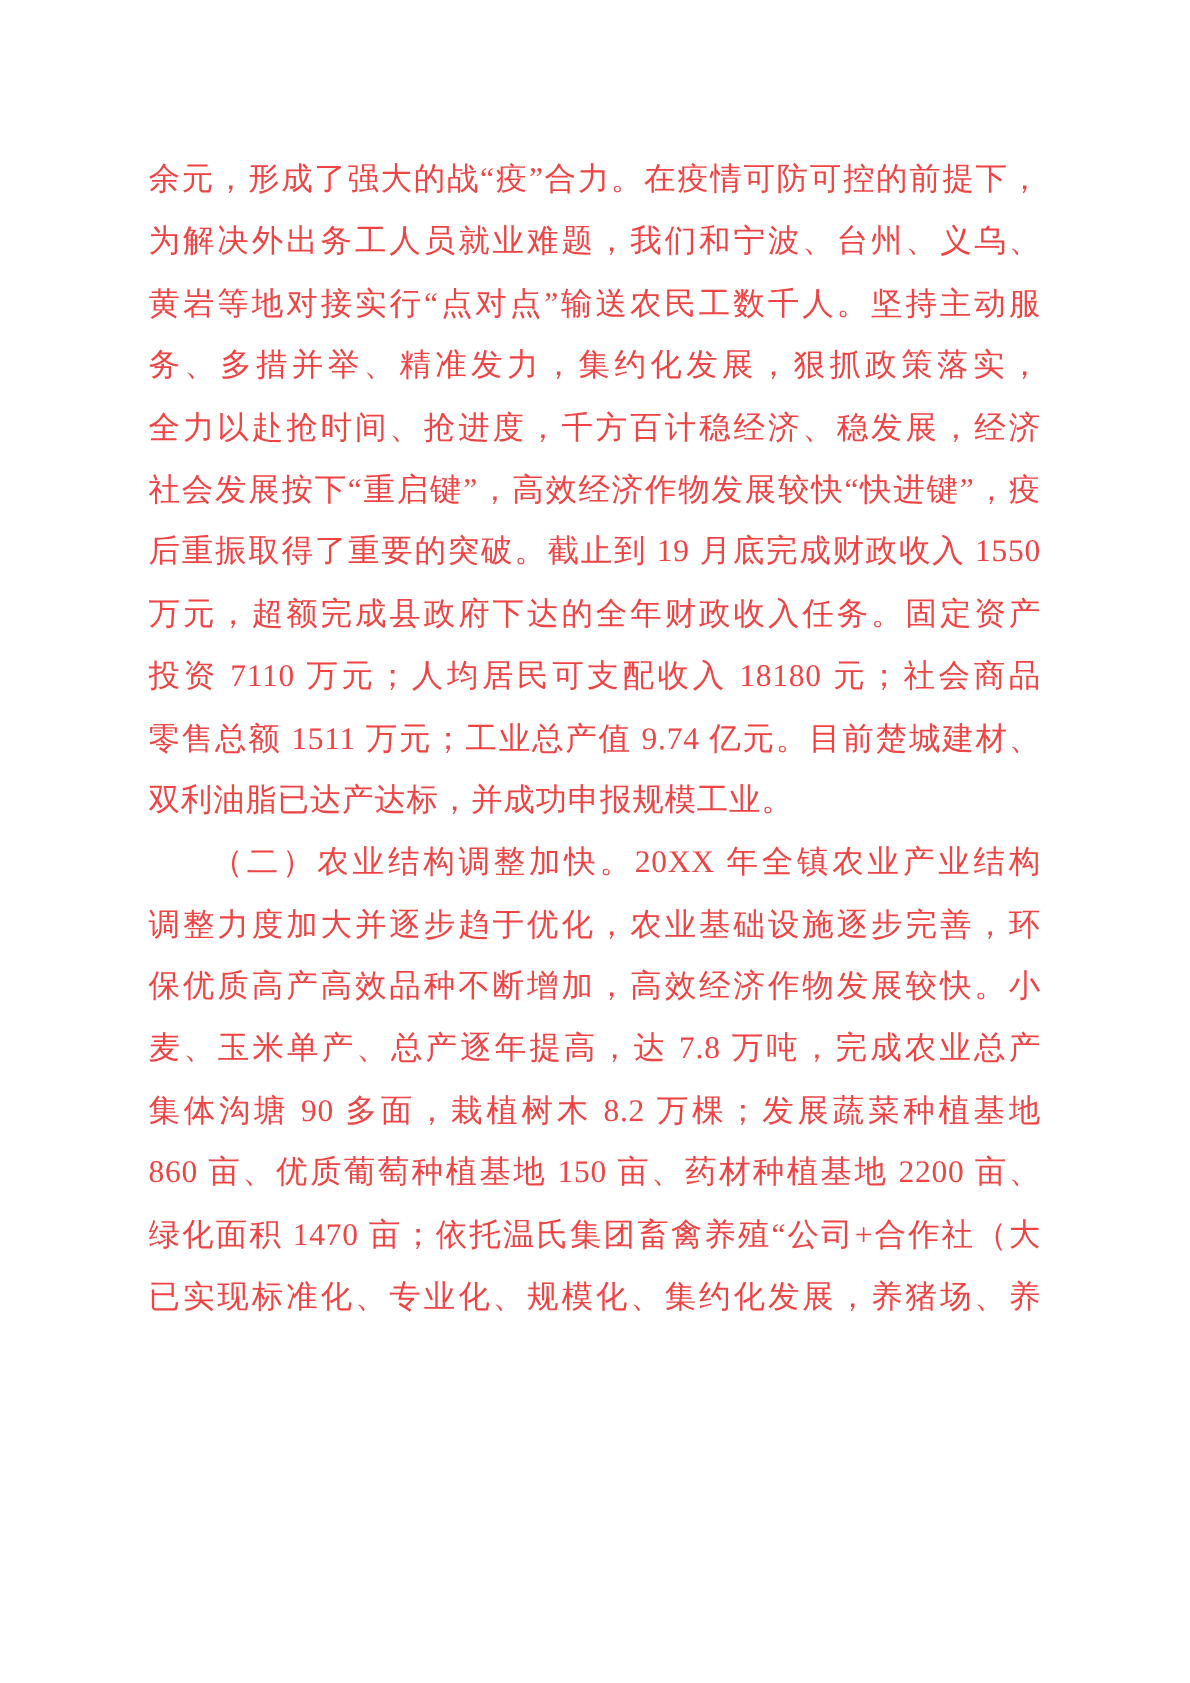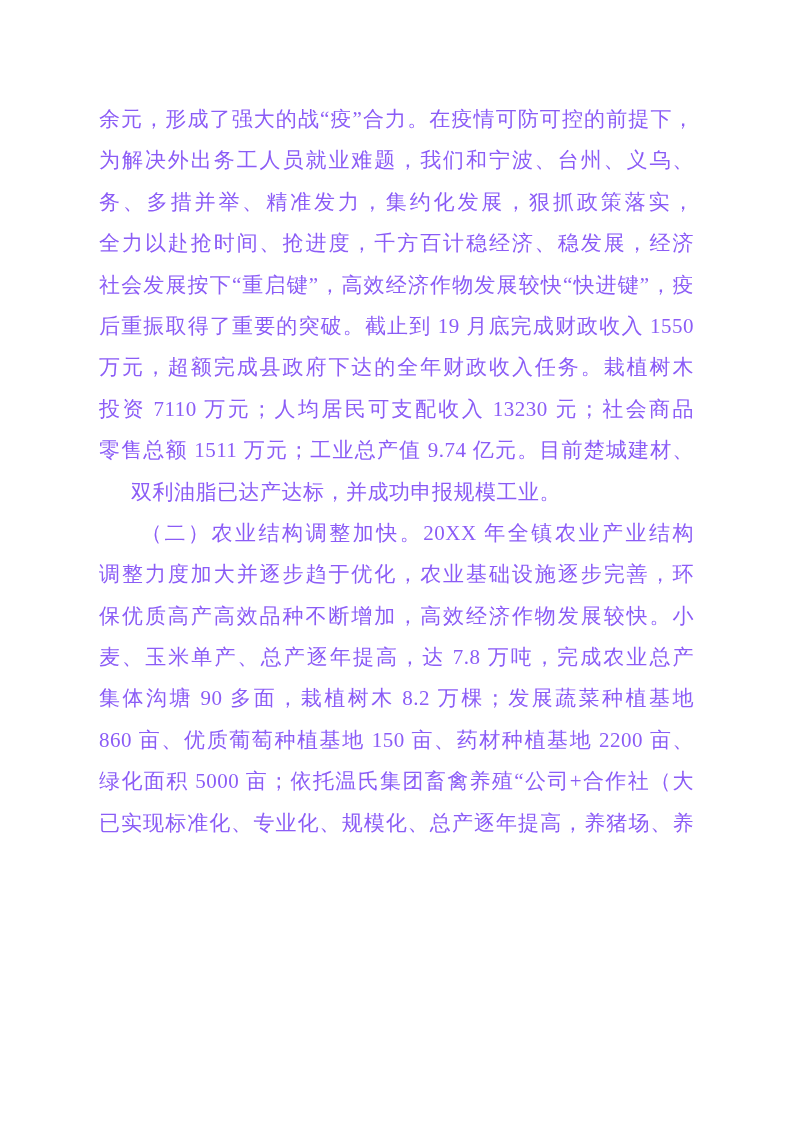--- a/index.html
+++ b/index.html
@@ -20,68 +20,68 @@
     top: 0;
     width: 793px;
     height: 1122px;
     background: #ffffff;
   }
   .text-block {
     position: absolute;
     left: 99px;
     top: 99px;
     width: 595px;
-    color: #8b5cf6;
+    color: #ef4444;
     font-size: 21px;
     font-weight: 400;
   }
   .paragraph {
     margin: 0;
     padding: 0;
   }
   .line {
     height: 41.4px;
     line-height: 41.4px;
     text-align: justify;
     text-align-last: justify;
     text-justify: inter-character;
     letter-spacing: 0.5px;
   }
   .line.para-end {
     text-align-last: left;
-    margin-left: 32px;
   }
   .line.first-indent {
     text-indent: 2em;
   }
 </style>
 </head>
 <body>
 
 <div class="page">
   <div class="text-block">
 
     <div class="paragraph">
       <div class="line">余元，形成了强大的战“疫”合力。在疫情可防可控的前提下，</div>
       <div class="line">为解决外出务工人员就业难题，我们和宁波、台州、义乌、</div>
+      <div class="line">黄岩等地对接实行“点对点”输送农民工数千人。坚持主动服</div>
       <div class="line">务、多措并举、精准发力，集约化发展，狠抓政策落实，</div>
       <div class="line">全力以赴抢时间、抢进度，千方百计稳经济、稳发展，经济</div>
       <div class="line">社会发展按下“重启键”，高效经济作物发展较快“快进键”，疫</div>
       <div class="line">后重振取得了重要的突破。截止到 19 月底完成财政收入 1550</div>
-      <div class="line">万元，超额完成县政府下达的全年财政收入任务。栽植树木</div>
-      <div class="line">投资 7110 万元；人均居民可支配收入 13230 元；社会商品</div>
+      <div class="line">万元，超额完成县政府下达的全年财政收入任务。固定资产</div>
+      <div class="line">投资 7110 万元；人均居民可支配收入 18180 元；社会商品</div>
       <div class="line">零售总额 1511 万元；工业总产值 9.74 亿元。目前楚城建材、</div>
       <div class="line para-end">双利油脂已达产达标，并成功申报规模工业。</div>
     </div>
 
     <div class="paragraph">
       <div class="line first-indent">（二）农业结构调整加快。20XX 年全镇农业产业结构</div>
       <div class="line">调整力度加大并逐步趋于优化，农业基础设施逐步完善，环</div>
       <div class="line">保优质高产高效品种不断增加，高效经济作物发展较快。小</div>
       <div class="line">麦、玉米单产、总产逐年提高，达 7.8 万吨，完成农业总产</div>
       <div class="line">集体沟塘 90 多面，栽植树木 8.2 万棵；发展蔬菜种植基地</div>
       <div class="line">860 亩、优质葡萄种植基地 150 亩、药材种植基地 2200 亩、</div>
-      <div class="line">绿化面积 5000 亩；依托温氏集团畜禽养殖“公司+合作社（大</div>
-      <div class="line">已实现标准化、专业化、规模化、总产逐年提高，养猪场、养</div>
+      <div class="line">绿化面积 1470 亩；依托温氏集团畜禽养殖“公司+合作社（大</div>
+      <div class="line">已实现标准化、专业化、规模化、集约化发展，养猪场、养</div>
     </div>
 
   </div>
 </div>
 
 </body></html>

